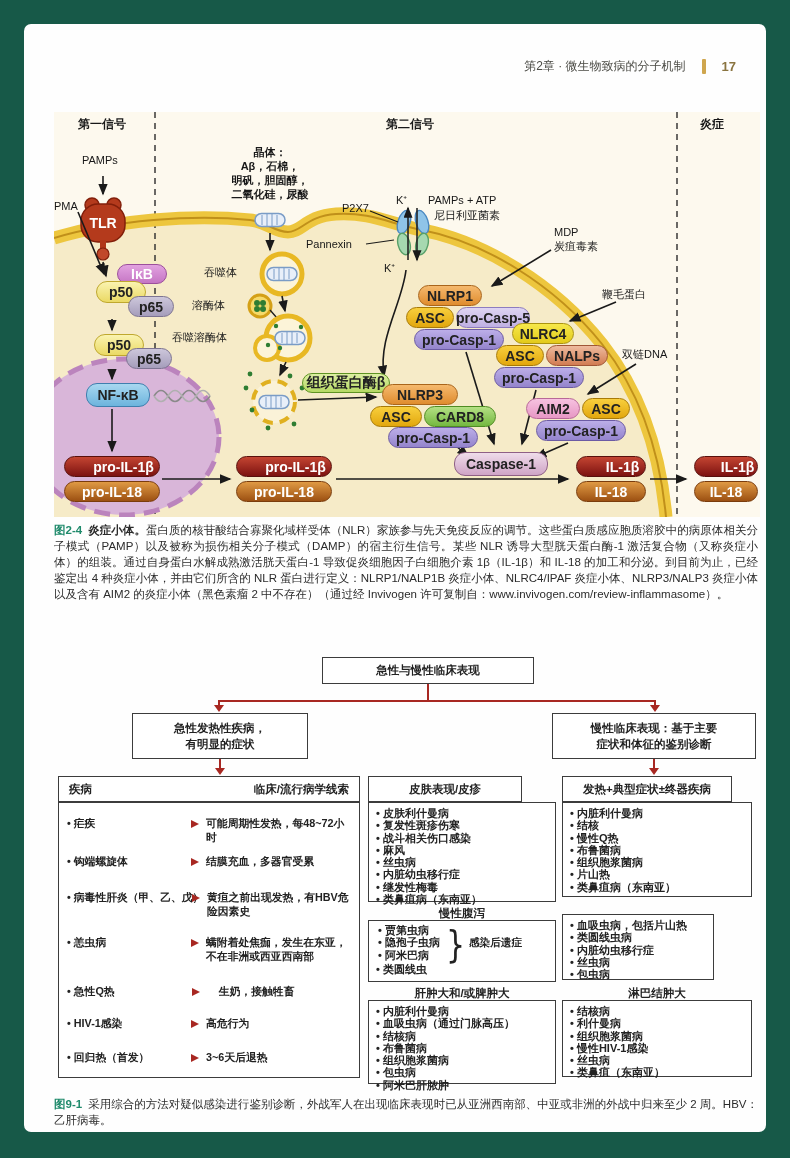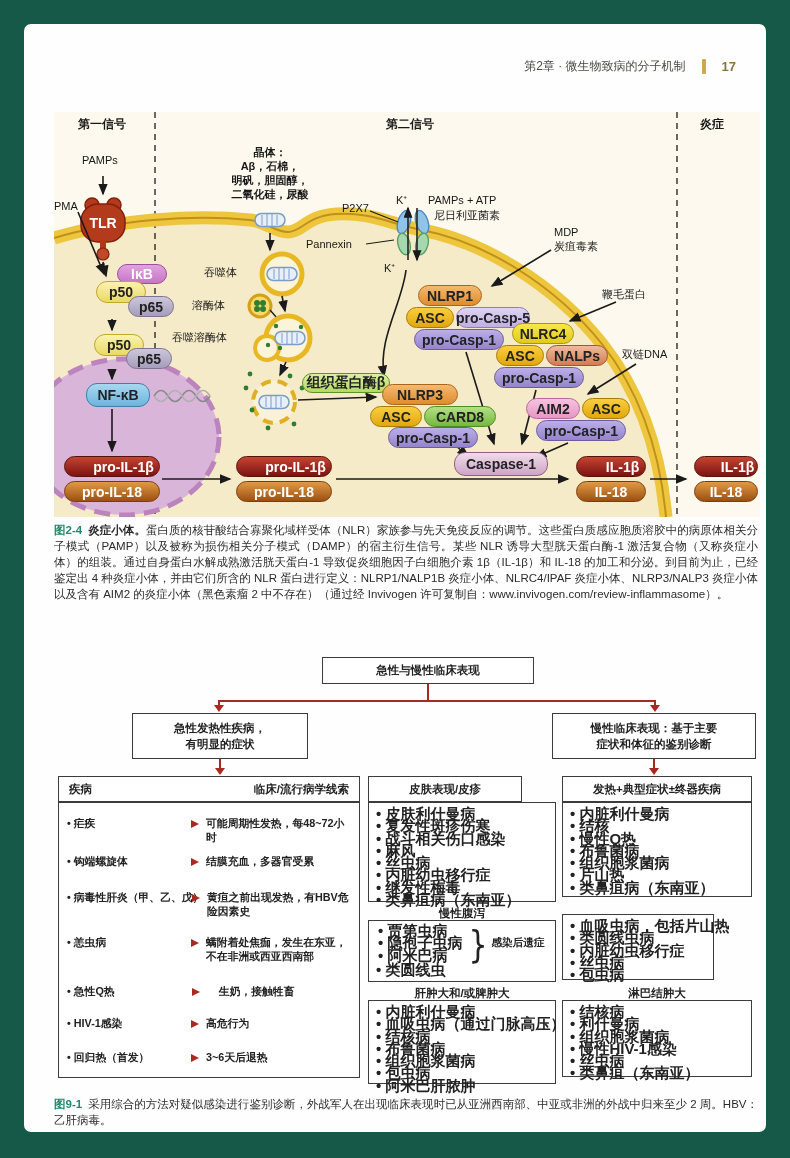--- a/index.html
+++ b/index.html
@@ -44,21 +44,21 @@
   .cap .bd{font-weight:bold;}
   
   .fig9{position:absolute;left:30px;top:621px;width:706px;height:445px;
         font-weight:600;color:#222;}
   .f9box{position:absolute;border:1.6px solid #3c3c3c;background:#fff;box-sizing:border-box;}
   .f9center{display:flex;align-items:center;justify-content:center;text-align:center;
             font-size:11.5px;font-weight:700;}
   .f9head2{display:flex;align-items:center;justify-content:space-between;
            padding:0 10px;font-size:11.5px;font-weight:700;}
   .subhead{position:absolute;text-align:center;font-size:11.5px;font-weight:700;}
-  ul.f9list{list-style:none;margin:5px 0 0 0;padding:0 4px 0 7px;font-size:15px;font-weight:600;}
+  ul.f9list{list-style:none;margin:5px 0 0 0;padding:0 4px 0 7px;font-size:11px;font-weight:600;}
   ul.f9list li{line-height:11.3px;margin-bottom:1px;white-space:nowrap;}
   ul.f9list li::before{content:"• ";}
   .rline{position:absolute;background:#a82822;}
   .rdown{position:absolute;width:2px;background:#a82822;}
   .rdown::after{content:"";position:absolute;left:-4px;bottom:-6px;
     border-left:5px solid transparent;border-right:5px solid transparent;
     border-top:7px solid #a82822;}
   .clueRow{position:absolute;left:8px;right:8px;display:flex;align-items:flex-start;}
   .clueRow .dis{width:128px;font-size:10.8px;line-height:13px;white-space:nowrap;}
   .clueRow .dis::before{content:"• ";}
@@ -270,21 +270,21 @@
       <span>症状和体征的鉴别诊断</span>
     </div>
     <div class="rdown" style="left:165px;top:114px;height:10px;"></div>
     <div class="rdown" style="left:599px;top:114px;height:10px;"></div>
 
     <div class="f9box f9head2" style="left:4px;top:131px;width:302px;height:26px;">
       <span>疾病</span>
       <span>临床/流行病学线索</span>
     </div>
     <div class="f9box f9center" style="left:314px;top:131px;width:154px;height:26px;">皮肤表现/皮疹</div>
-    <div class="f9box f9center" style="left:508px;top:131px;width:190px;height:26px;">发热+典型症状±终器疾病</div>
+    <div class="f9box f9center" style="left:508px;top:131px;width:170px;height:26px;">发热+典型症状±终器疾病</div>
 
     <div class="f9box" style="left:4px;top:157px;width:302px;height:276px;">
       <div class="clueRow" style="top:14px;">
         <span class="dis">疟疾</span>
         <span class="dash"></span>
         <span class="clue">可能周期性发热，每48~72小时</span>
       </div>
       <div class="clueRow" style="top:52px;">
         <span class="dis">钩端螺旋体</span>
         <span class="dash"></span>

